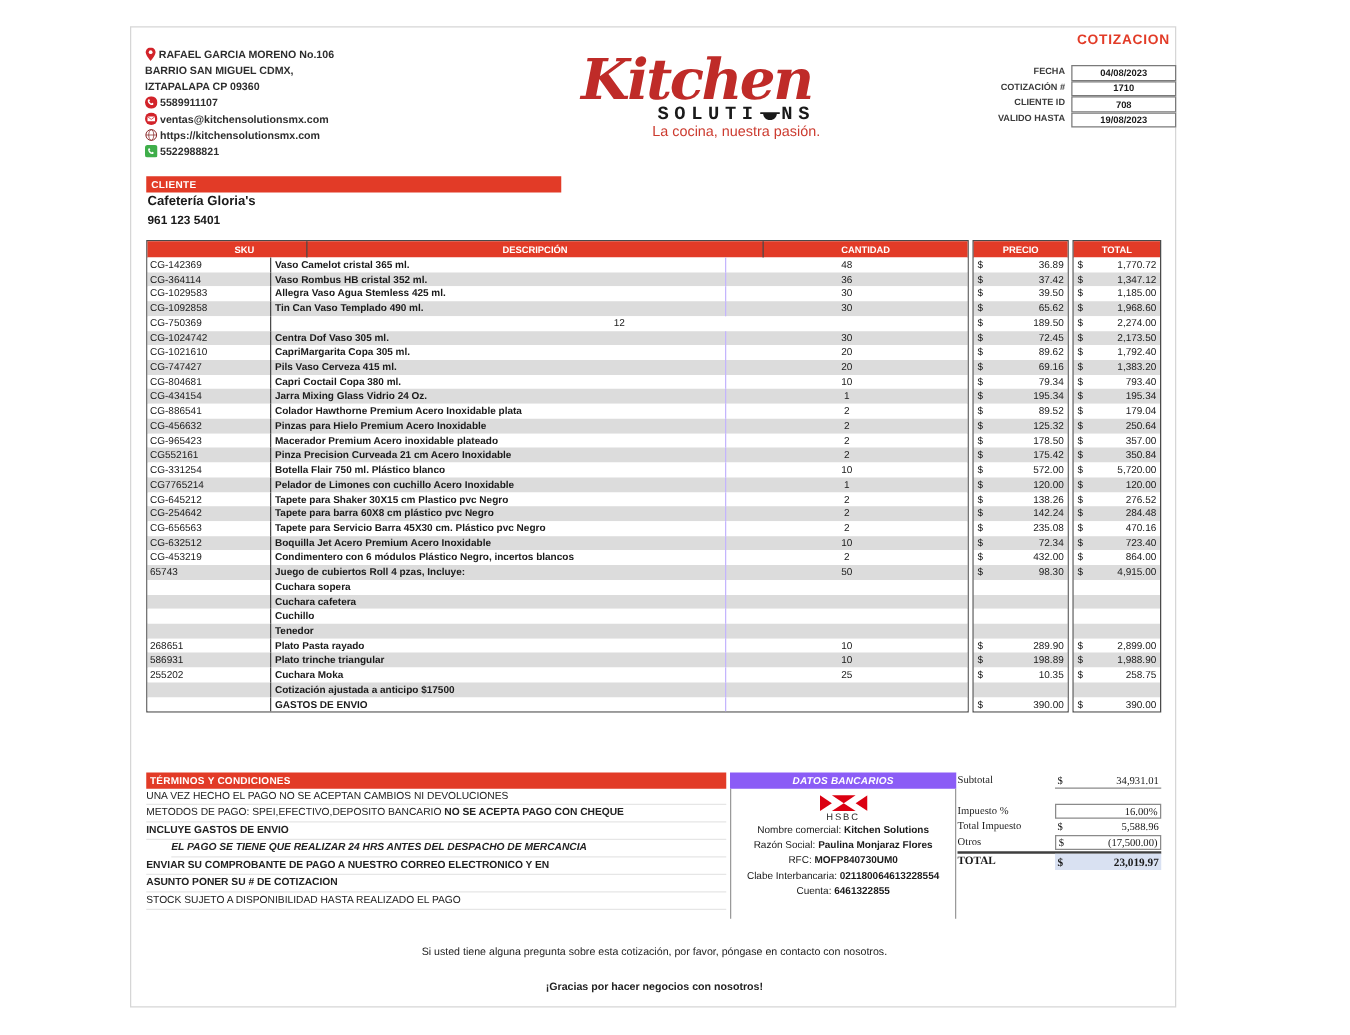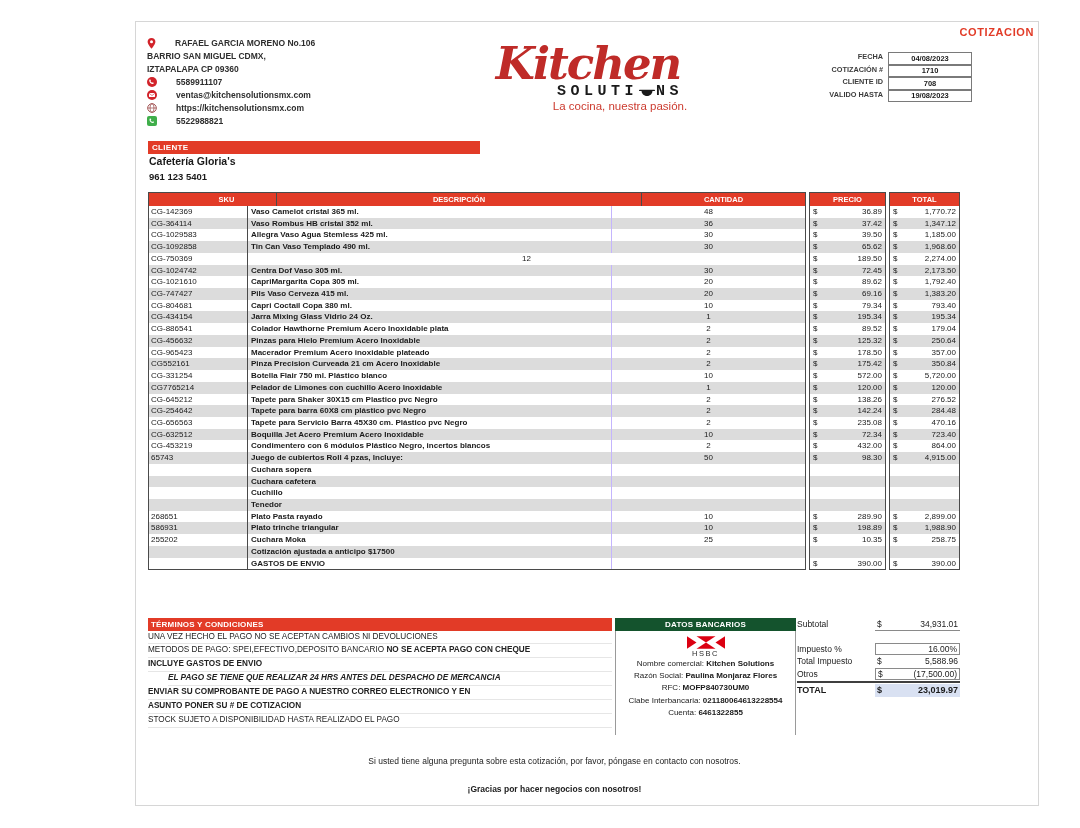--- a/index.html
+++ b/index.html
@@ -1,25 +1,25 @@
 <!DOCTYPE html>
 <html><head>
 <meta charset="utf-8">
 <style>
   html,body{margin:0;padding:0;background:#ffffff;}
   body{width:1080px;height:828px;position:relative;font-family:"Liberation Sans",sans-serif;color:#1a1a1a;}
-  .page{position:absolute;left:135px;top:21px;width:904px;height:785px;background:#fff;border:1px solid #d6d6d6;box-sizing:border-box;}
+  .page{position:absolute;left:104px;top:21px;width:837px;height:785px;background:#fff;border:1px solid #d6d6d6;box-sizing:border-box;}
   .abs{position:absolute;}
 
   
   .doc-title{top:4px;right:4px;font-size:11px;font-weight:bold;color:#e23b27;letter-spacing:.6px;}
 
   
   .contact{left:11px;top:15px;width:230px;}
-  .contact .line{display:flex;align-items:center;gap:19px;height:12.9px;font-size:8.5px;font-weight:600;color:#2e2e2e;white-space:nowrap;}
+  .contact .line{display:flex;align-items:center;gap:2px;height:12.9px;font-size:8.5px;font-weight:600;color:#2e2e2e;white-space:nowrap;}
   .contact svg{flex:0 0 auto;}
 
   
   .logo{left:330px;top:20px;width:280px;text-align:center;}
   .logo .word{font-family:"DejaVu Serif",serif;font-style:italic;font-weight:bold;font-size:45px;line-height:44px;color:#bf2b28;letter-spacing:-2px;margin-right:36px;}
   .logo .solutions{margin-top:-3px;font-size:15px;font-weight:600;letter-spacing:4.5px;color:#1a1a1a;padding-left:28px;display:flex;align-items:center;justify-content:center;gap:1px;font-family:Liberation Mono, monospace;}
   .logo .tagline{font-size:11.5px;color:#cc3b2f;padding-left:28px;margin-top:0px;}
   .qinfo-label{position:absolute;left:615px;width:132px;text-align:right;font-size:7.3px;font-weight:600;color:#3c3c3c;}
   .qinfo-box{position:absolute;left:752px;width:84px;height:12.5px;border:1px solid #7a7a7a;box-sizing:border-box;display:flex;align-items:center;justify-content:center;font-size:7.5px;font-weight:600;background:#fff;}
 
@@ -50,29 +50,29 @@
   
   .terms{left:12px;top:596px;width:464px;}
   .terms-bar{height:12.5px;background:#e23b27;color:#fff;font-size:8px;font-weight:bold;display:flex;align-items:center;padding-left:3px;letter-spacing:.2px;}
   .term-line{height:12.9px;line-height:12.9px;font-size:8.2px;color:#222;border-bottom:1px solid #e6e6e6;white-space:nowrap;overflow:hidden;}
   .term-line.bold{font-weight:bold;}
   .term-line.bolditalic{font-weight:bold;font-style:italic;margin-left:20px;}
   .term-line .b{font-weight:bold;}
 
   
   .bank{left:479px;top:596px;width:181px;}
-  .bank-bar{height:12.5px;background:#14532d;color:#fff;font-size:8px;font-weight:bold;display:flex;align-items:center;justify-content:center;letter-spacing:.2px;}
+  .bank-bar{height:12.5px;background:#8b5cf6;color:#fff;font-size:8px;font-weight:bold;display:flex;align-items:center;justify-content:center;letter-spacing:.2px;font-style:italic;}
   .bank-body{border-left:1px solid #9a9a9a;border-right:1px solid #9a9a9a;padding-top:4px;text-align:center;min-height:100px;}
   .bank-name{font-size:7.5px;letter-spacing:1.5px;color:#2b2b2b;margin-top:0px;}
   .bank-field{font-size:8px;line-height:12.4px;white-space:nowrap;}
   .bank-field .v{font-weight:bold;}
 
   
   .totals{left:661px;top:596px;width:163px;font-size:8.5px;}
-  .tot-row{position:relative;height:12.5px;display:flex;align-items:center;}
+  .tot-row{position:relative;height:12.5px;display:flex;align-items:flex-start;font-family:Liberation Serif, serif;}
   .tot-label{flex:1;}
   .tot-val{width:85px;height:12.5px;display:flex;justify-content:space-between;align-items:center;padding:0 2px;box-sizing:border-box;}
   .tot-sub .tot-val{border-bottom:1px solid #8a8a8a;}
   .tot-box .tot-val{border:1px solid #8a8a8a;}
   .tot-pct .tot-val{justify-content:flex-end;}
   .tot-grand{border-top:2px solid #3f3f3f;height:14px;font-weight:bold;font-size:9px;margin-top:1px;}
   .tot-grand .tot-val{background:#d9e1f2;height:13px;}
   .spacer12{height:12px;}
 
   

